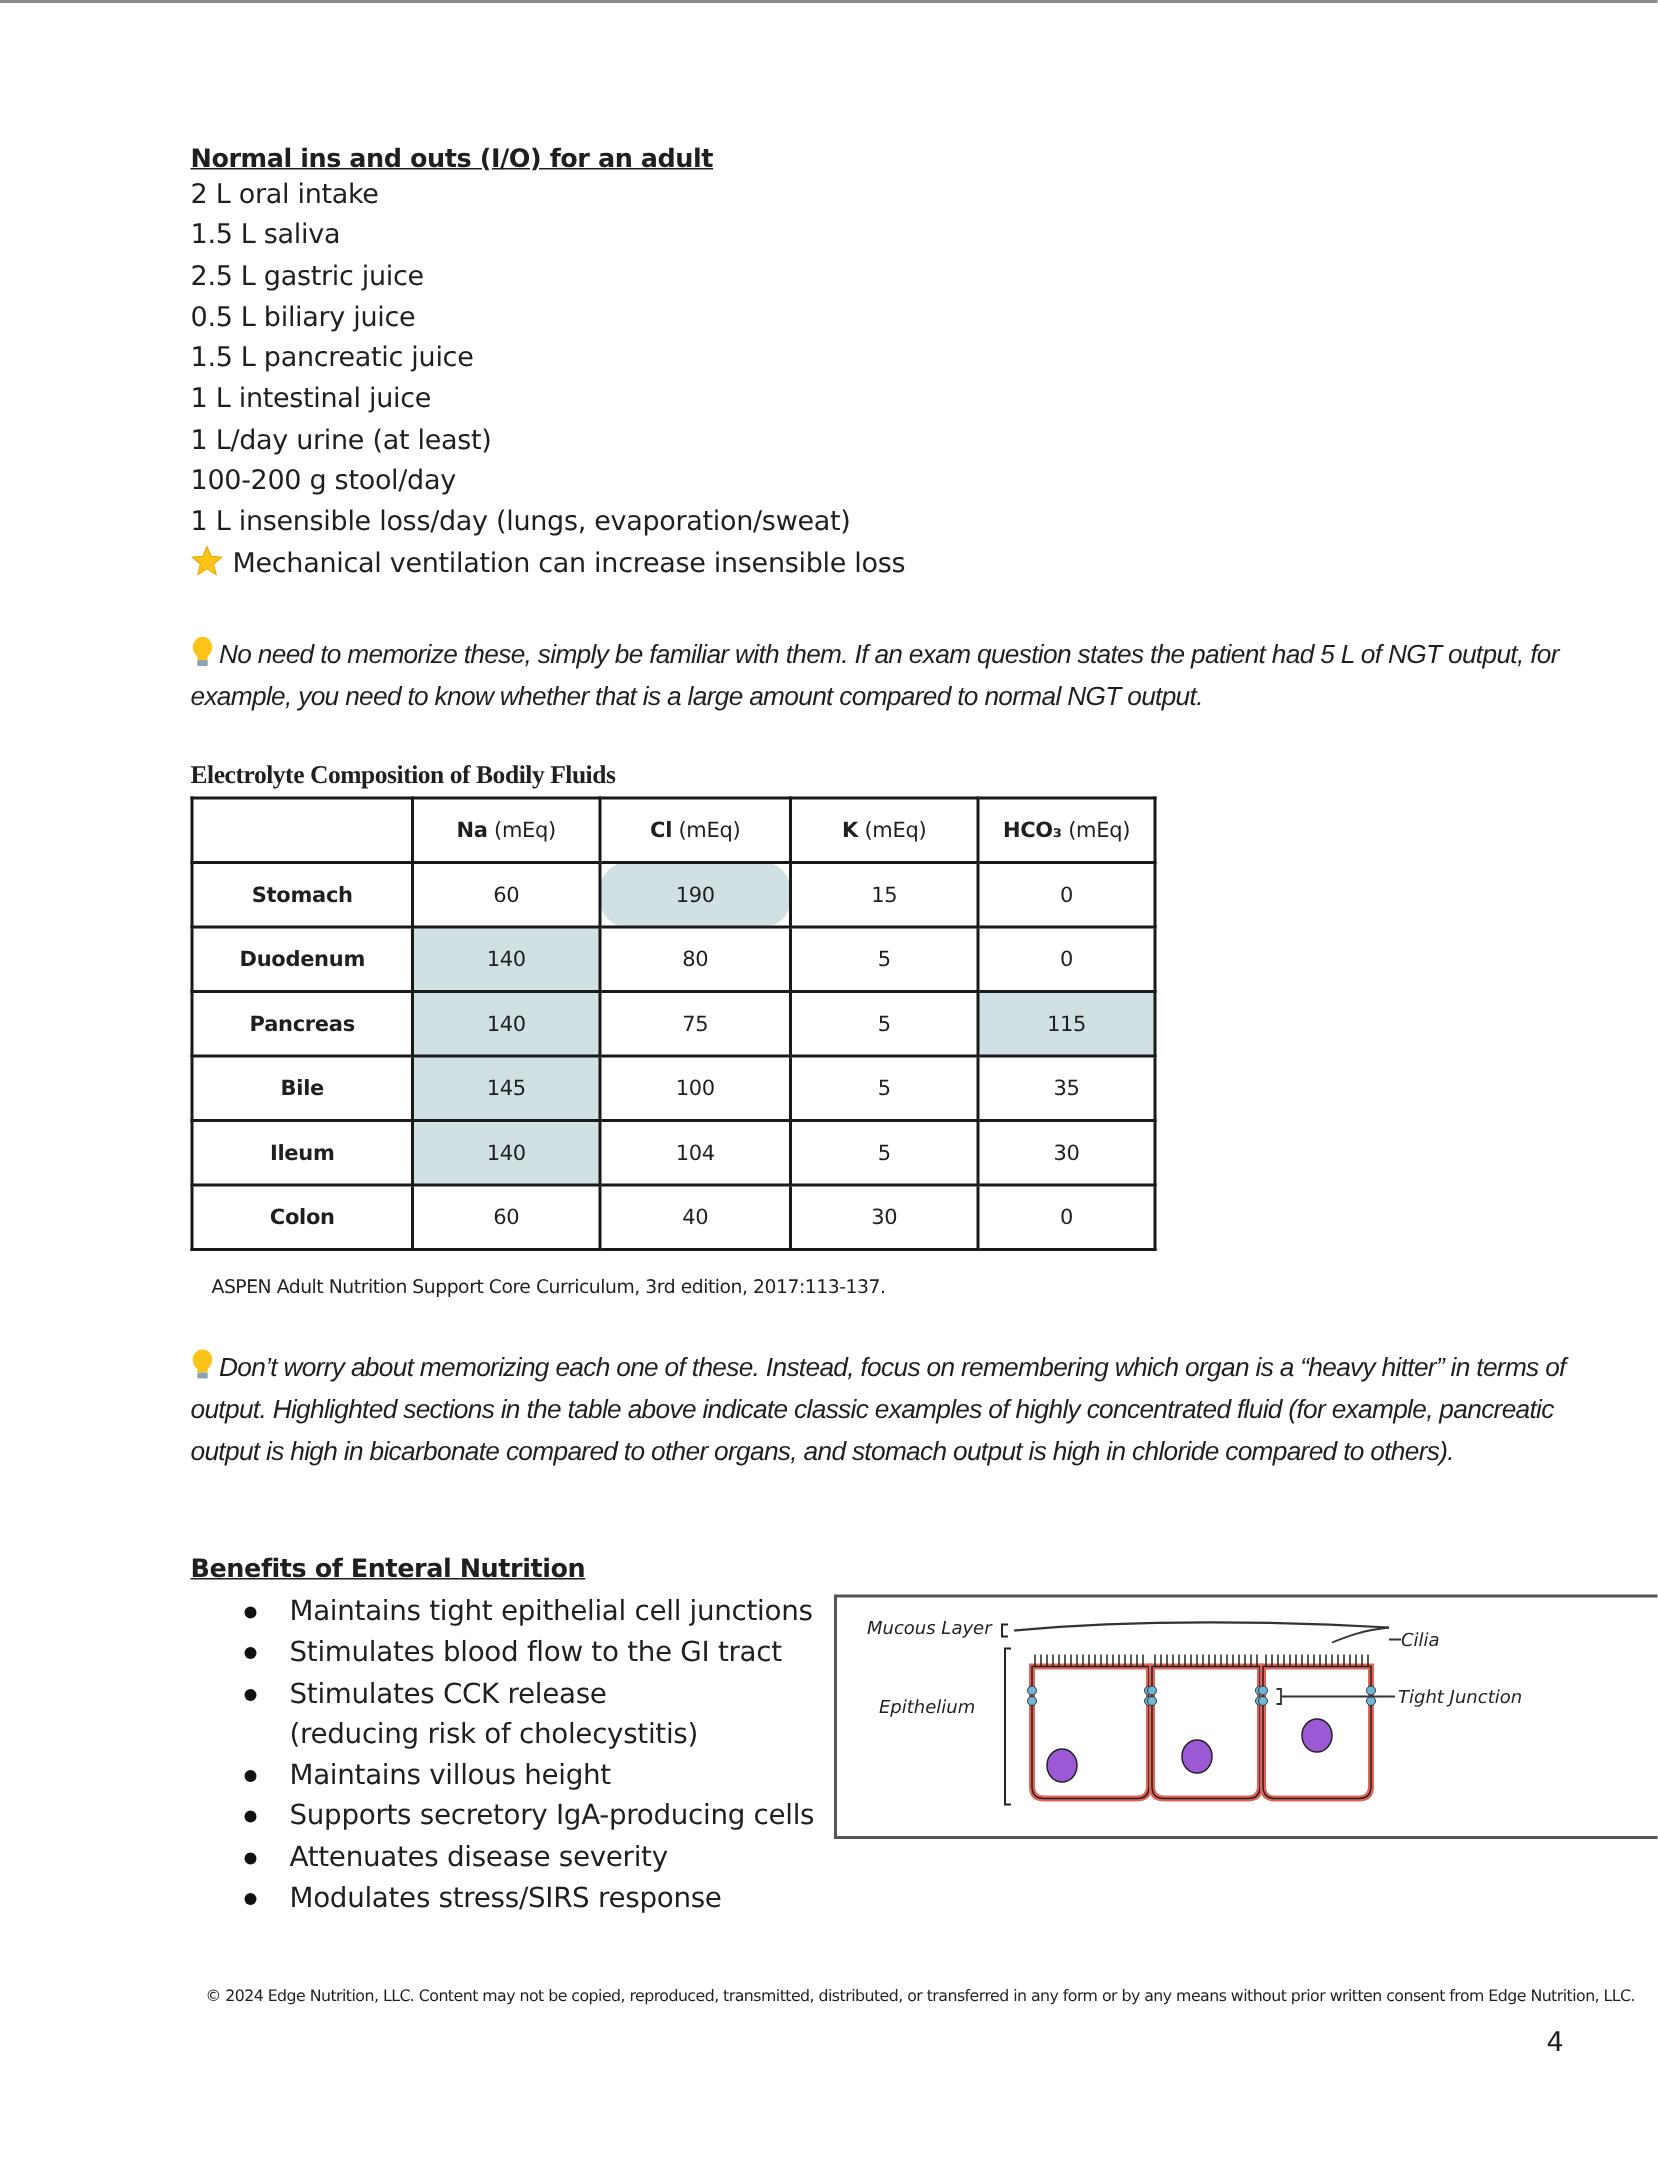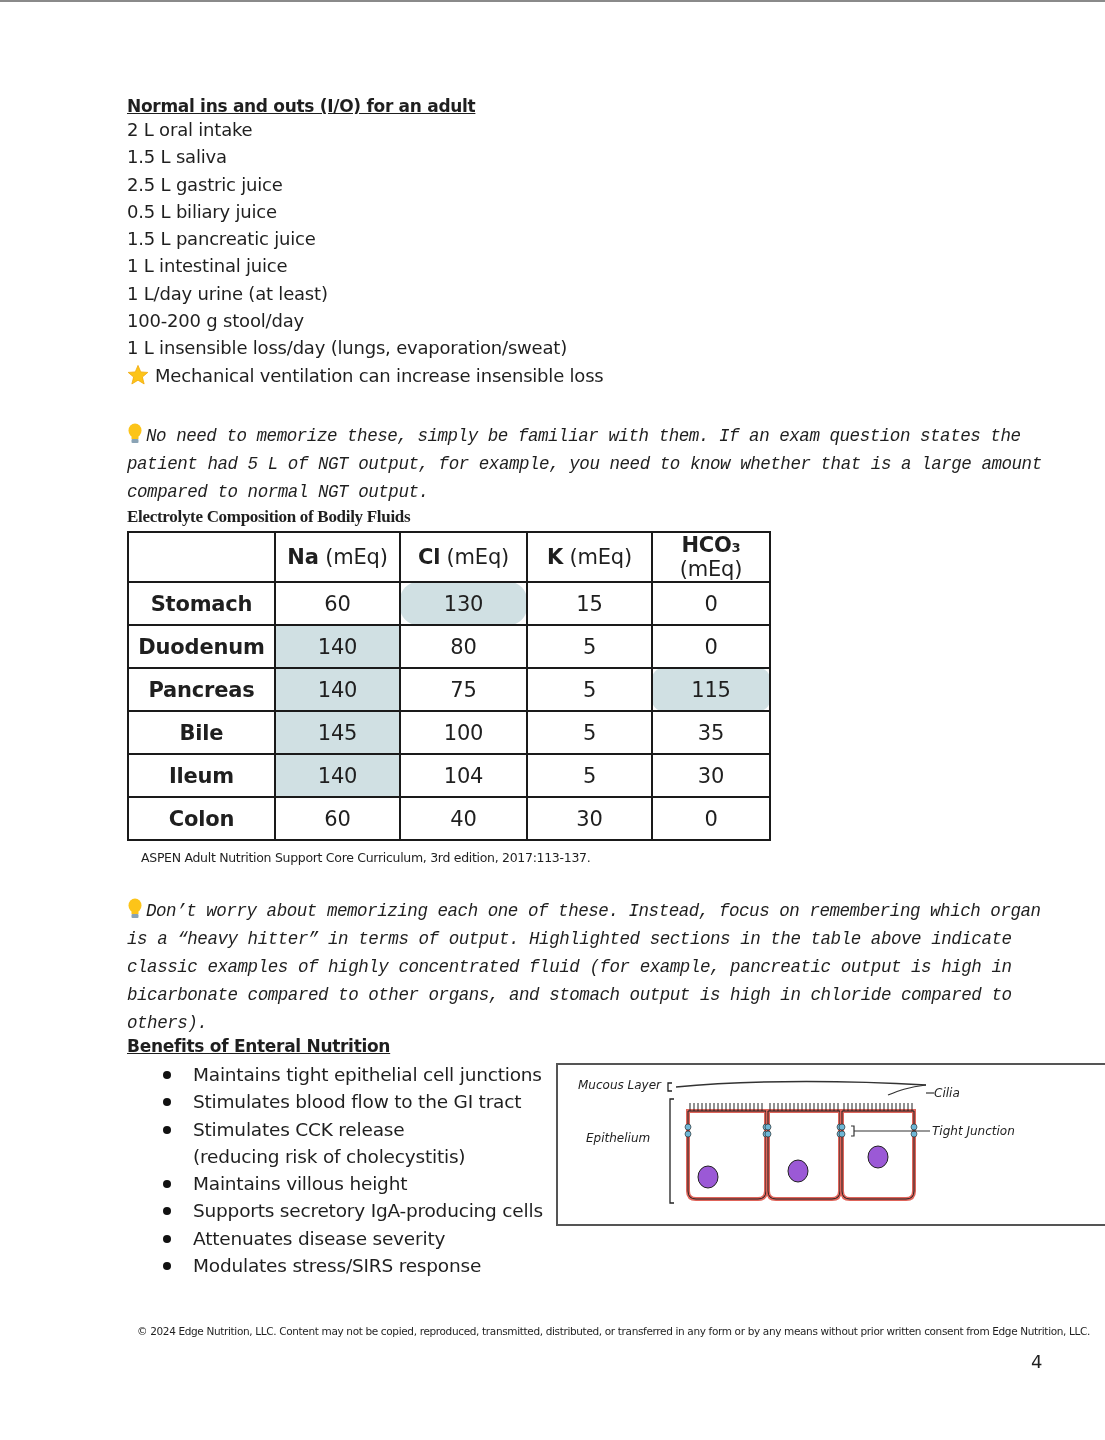--- a/index.html
+++ b/index.html
@@ -4,34 +4,34 @@
   <style>
     html, body { margin: 0; padding: 0; background: #ffffff; }
     body {
       width: 1105px; height: 1440px; position: relative; overflow: hidden;
       font-family: "DejaVu Sans", sans-serif; color: #1f1f1f;
       border-top: 2px solid #8a8a8a; box-sizing: border-box;
     }
     .abs { position: absolute; }
     .h-underline { font-weight: bold; text-decoration: underline; font-size: 17px; letter-spacing: -0.3px; }
     .body-line { font-size: 18px; line-height: 27.3px; letter-spacing: -0.2px; white-space: nowrap; }
-    .tip { font-style: italic; font-size: 17.5px; line-height: 28px; letter-spacing: -0.45px; font-family: Liberation Mono, monospace; }
+    .tip { font-style: italic; font-size: 17.5px; line-height: 28px; letter-spacing: -0.45px; font-family: Liberation Sans, sans-serif; }
     .bulb { display: inline-block; width: 16px; height: 22px; vertical-align: -4px; margin-right: 3px; }
     .star { display: inline-block; width: 22px; height: 22px; vertical-align: -4px; margin-right: 6px; }
 
     #io-section { left: 127px; top: 94px; }
     #tip1 { left: 127px; top: 420px; width: 920px; }
     #table-title { left: 127px; top: 505px; font-weight: bold; font-size: 17px; letter-spacing: -0.3px; font-family: Liberation Serif, serif; }
     #electrolyte-table { left: 127px; top: 529px; border-collapse: collapse; }
     #electrolyte-table td, #electrolyte-table th {
-      border: 2px solid #1a1a1a; height: 41px; text-align: center; font-size: 21px; padding: 0;
+      border: 2px solid #1a1a1a; height: 41px; text-align: center; font-size: 14px; padding: 0;
       font-weight: normal; letter-spacing: -0.2px;
     }
     #electrolyte-table th b, #electrolyte-table td.rowhead { font-weight: bold; }
-    .c0 { width: 145px; } .c1 { width: 123px; } .c2 { width: 125px; border-radius: 18px; } .c3 { width: 123px; } .c4 { width: 116px; border-radius: 11px; }
+    .c0 { width: 145px; } .c1 { width: 123px; } .c2 { width: 125px; border-radius: 18px; } .c3 { width: 123px; } .c4 { width: 116px; }
     td.hl { background: #d0e0e3; }
     #table-source { left: 141px; top: 848px; font-size: 12.5px; letter-spacing: -0.3px; }
     #tip2 { left: 127px; top: 895px; width: 930px; }
     #benefits-title { left: 127px; top: 1034px; }
     #benefits-list { left: 160px; top: 1059px; margin: 0; padding: 0; list-style: none; }
     #benefits-list li { font-size: 18.5px; line-height: 27.3px; letter-spacing: -0.2px; position: relative; padding-left: 33px; white-space: nowrap; }
     #benefits-list li .dot { position: absolute; left: 3px; top: 10px; width: 8px; height: 8px; border-radius: 50%; background: #111; }
     #diagram { left: 556px; top: 1061px; width: 588px; height: 163px; border: 2px solid #555; box-sizing: border-box; background: #fff; }
     .hand { font-family: "DejaVu Sans", sans-serif; font-size: 12px; fill: #222; font-style: italic; }
     #footer-copy { left: 137px; top: 1323px; font-size: 10.5px; letter-spacing: -0.35px; white-space: nowrap; }
@@ -76,21 +76,21 @@
         <th class="c1"><b>Na</b><span> (mEq)</span></th>
         <th class="c2"><b>Cl</b><span> (mEq)</span></th>
         <th class="c3"><b>K</b><span> (mEq)</span></th>
         <th class="c4"><b>HCO₃</b><span> (mEq)</span></th>
       </tr>
     </thead>
   <tbody id="table-body">
       <tr>
         <td class="rowhead c0">Stomach</td>
         <td class="c1">60</td>
-        <td class="c2 hl" style="background: rgb(208, 224, 227);">130</td>
+        <td class="c2 hl" style="background: rgb(208, 224, 227);">190</td>
         <td class="c3">15</td>
         <td class="c4">0</td>
       </tr>
       <tr>
         <td class="rowhead c0">Duodenum</td>
         <td class="c1 hl" style="background: rgb(208, 224, 227);">140</td>
         <td class="c2">80</td>
         <td class="c3">5</td>
         <td class="c4">0</td>
       </tr>

